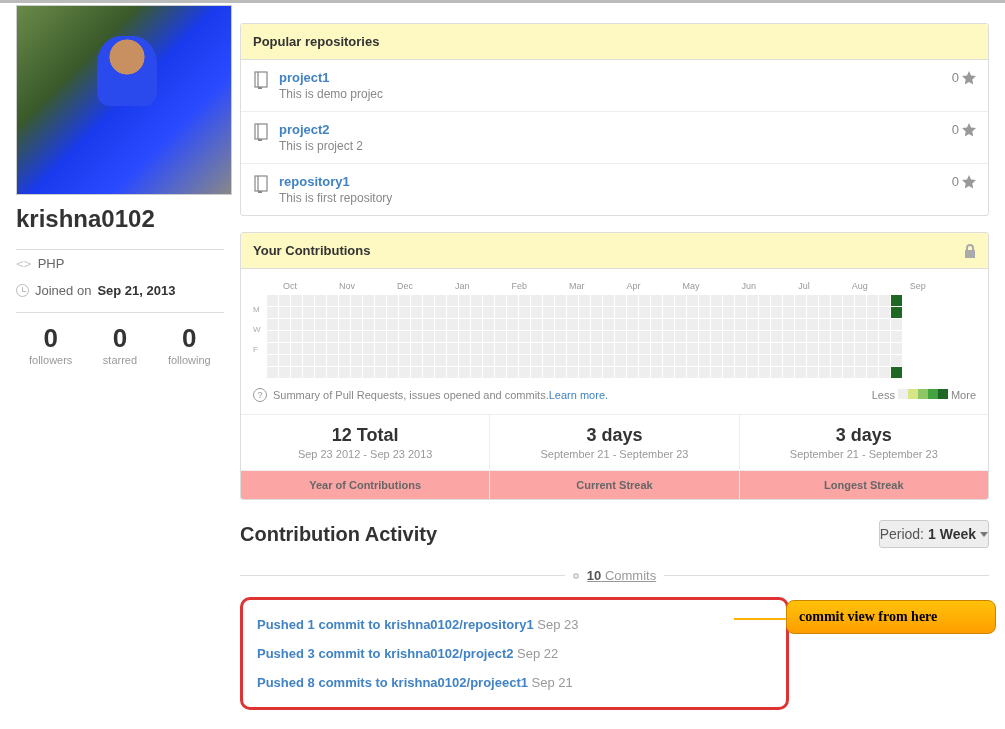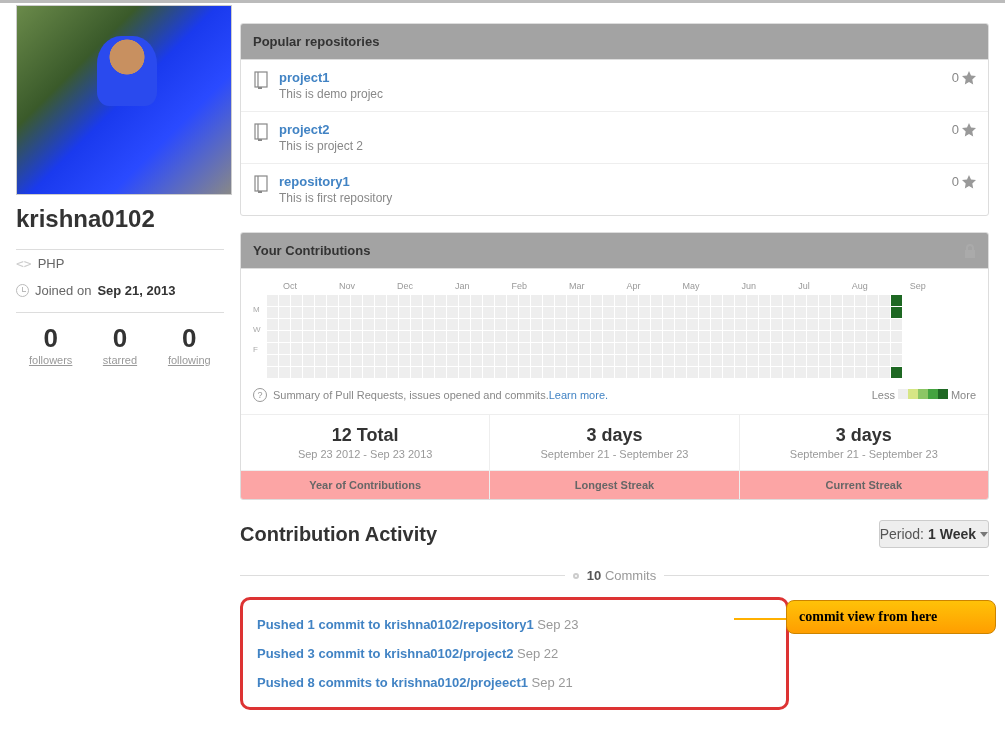--- a/index.html
+++ b/index.html
@@ -62,30 +62,30 @@
     display: flex;
     border-top: 1px solid #ddd;
     margin-top: 8px;
     padding-top: 10px;
   }
   .stat {
     flex: 1;
     text-align: center;
   }
   .stat .num { font-size: 26px; font-weight: bold; color: #333; }
-  .stat .lbl { font-size: 11px; color: #999; text-decoration: underline; }
+  .stat .lbl { font-size: 11px; color: #999; }
 
   .panel {
     border: 1px solid #ddd;
     border-radius: 3px;
     margin: 16px 0;
     overflow: hidden;
   }
   .panel-h {
-    background: #a3a3a3;
+    background: #fef9c3;
     border-bottom: 1px solid #ddd;
     padding: 10px 12px;
     font-weight: bold;
     color: #333;
     display:flex;
     justify-content: space-between;
     align-items:center;
   }
   .repo-list .item {
     display:flex;
@@ -121,21 +121,21 @@
   .streak-labels { display:flex; border-top:1px solid #eee; background:#fca5a5;}
   .streak-labels .sl{flex:1;text-align:center;padding:8px 0;font-size:11px;color:#666;border-right:1px solid #eee;font-weight:bold;}
   .streak-labels .sl:last-child{border-right:none;}
 
   .activity-h { display:flex; align-items:center; margin:20px 0 10px 0;}
   .activity-h h2{font-size:20px;font-weight:bold;margin:0;}
   .period-btn{margin-left:auto;background:#eee;border:1px solid #ccc;border-radius:3px;padding:5px 0;font-size:14px;color:#555;display:flex;align-items:center;gap:4px;}
   .period-btn b{color:#333;}
   .caret{width:0;height:0;border-left:4px solid transparent;border-right:4px solid transparent;border-top:5px solid #777;display:inline-block;}
 
-  .commits-hr { display:flex;align-items:center;justify-content:space-between;gap:8px;color:#999;margin:20px 0 14px 0;}
+  .commits-hr { display:flex;align-items:center;justify-content:space-between;gap:8px;color:#999;margin:20px 0 14px 0;text-decoration:underline;}
   .commits-hr::before,.commits-hr::after{content:"";flex:1;height:1px;background:#ddd;}
   .dot{width:6px;height:6px;border:2px solid #ccc;border-radius:50%;background:#fff;}
 
   .annot-box {
     border: 3px solid #d33;
     border-radius: 10px;
     padding: 10px 14px;
     position: relative;
     margin-right: 200px;
   }
@@ -677,22 +677,22 @@
             <div class="big">3 days</div>
             <div class="sub">September 21 - September 23</div>
           </div>
           <div class="streak">
             <div class="big">3 days</div>
             <div class="sub">September 21 - September 23</div>
           </div>
         </div>
       <div class="streak-labels" id="streak-labels">
           <div class="sl">Year of Contributions</div>
+          <div class="sl">Current Streak</div>
           <div class="sl">Longest Streak</div>
-          <div class="sl">Current Streak</div>
         </div>
     </div>
 
     <div class="activity-h">
       <h2>Contribution Activity</h2>
       <div class="period-btn">
         <span>Period: </span>
         <b>1 Week</b>
         <span class="caret"></span>
       </div>

